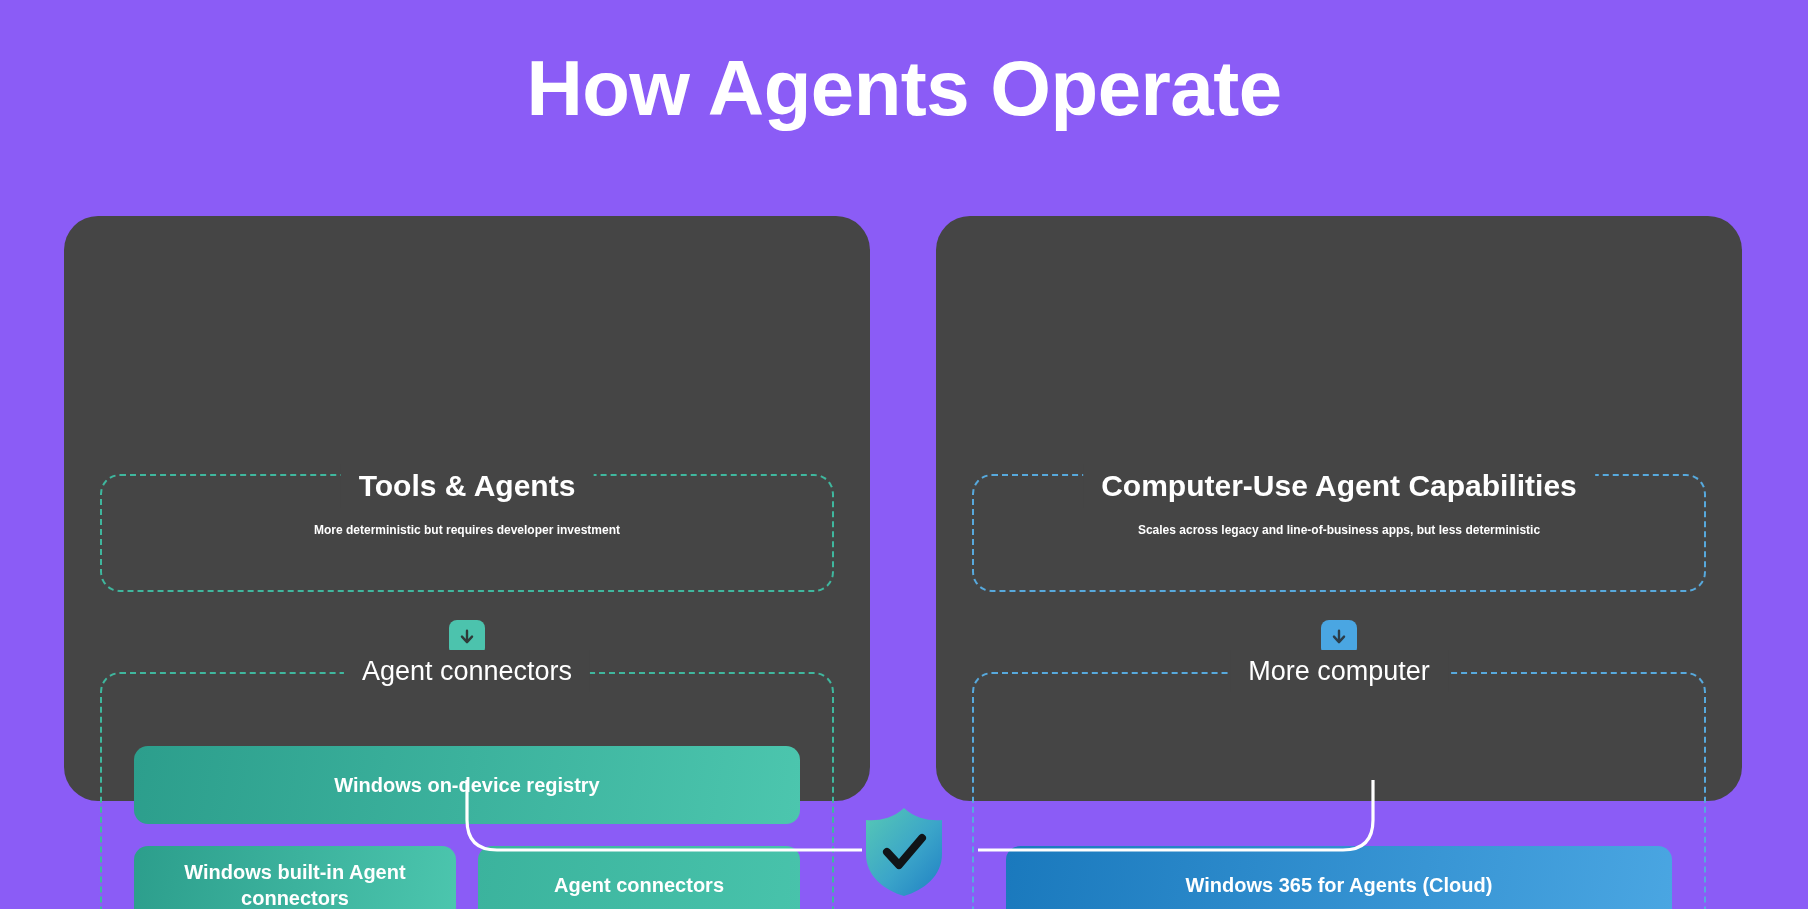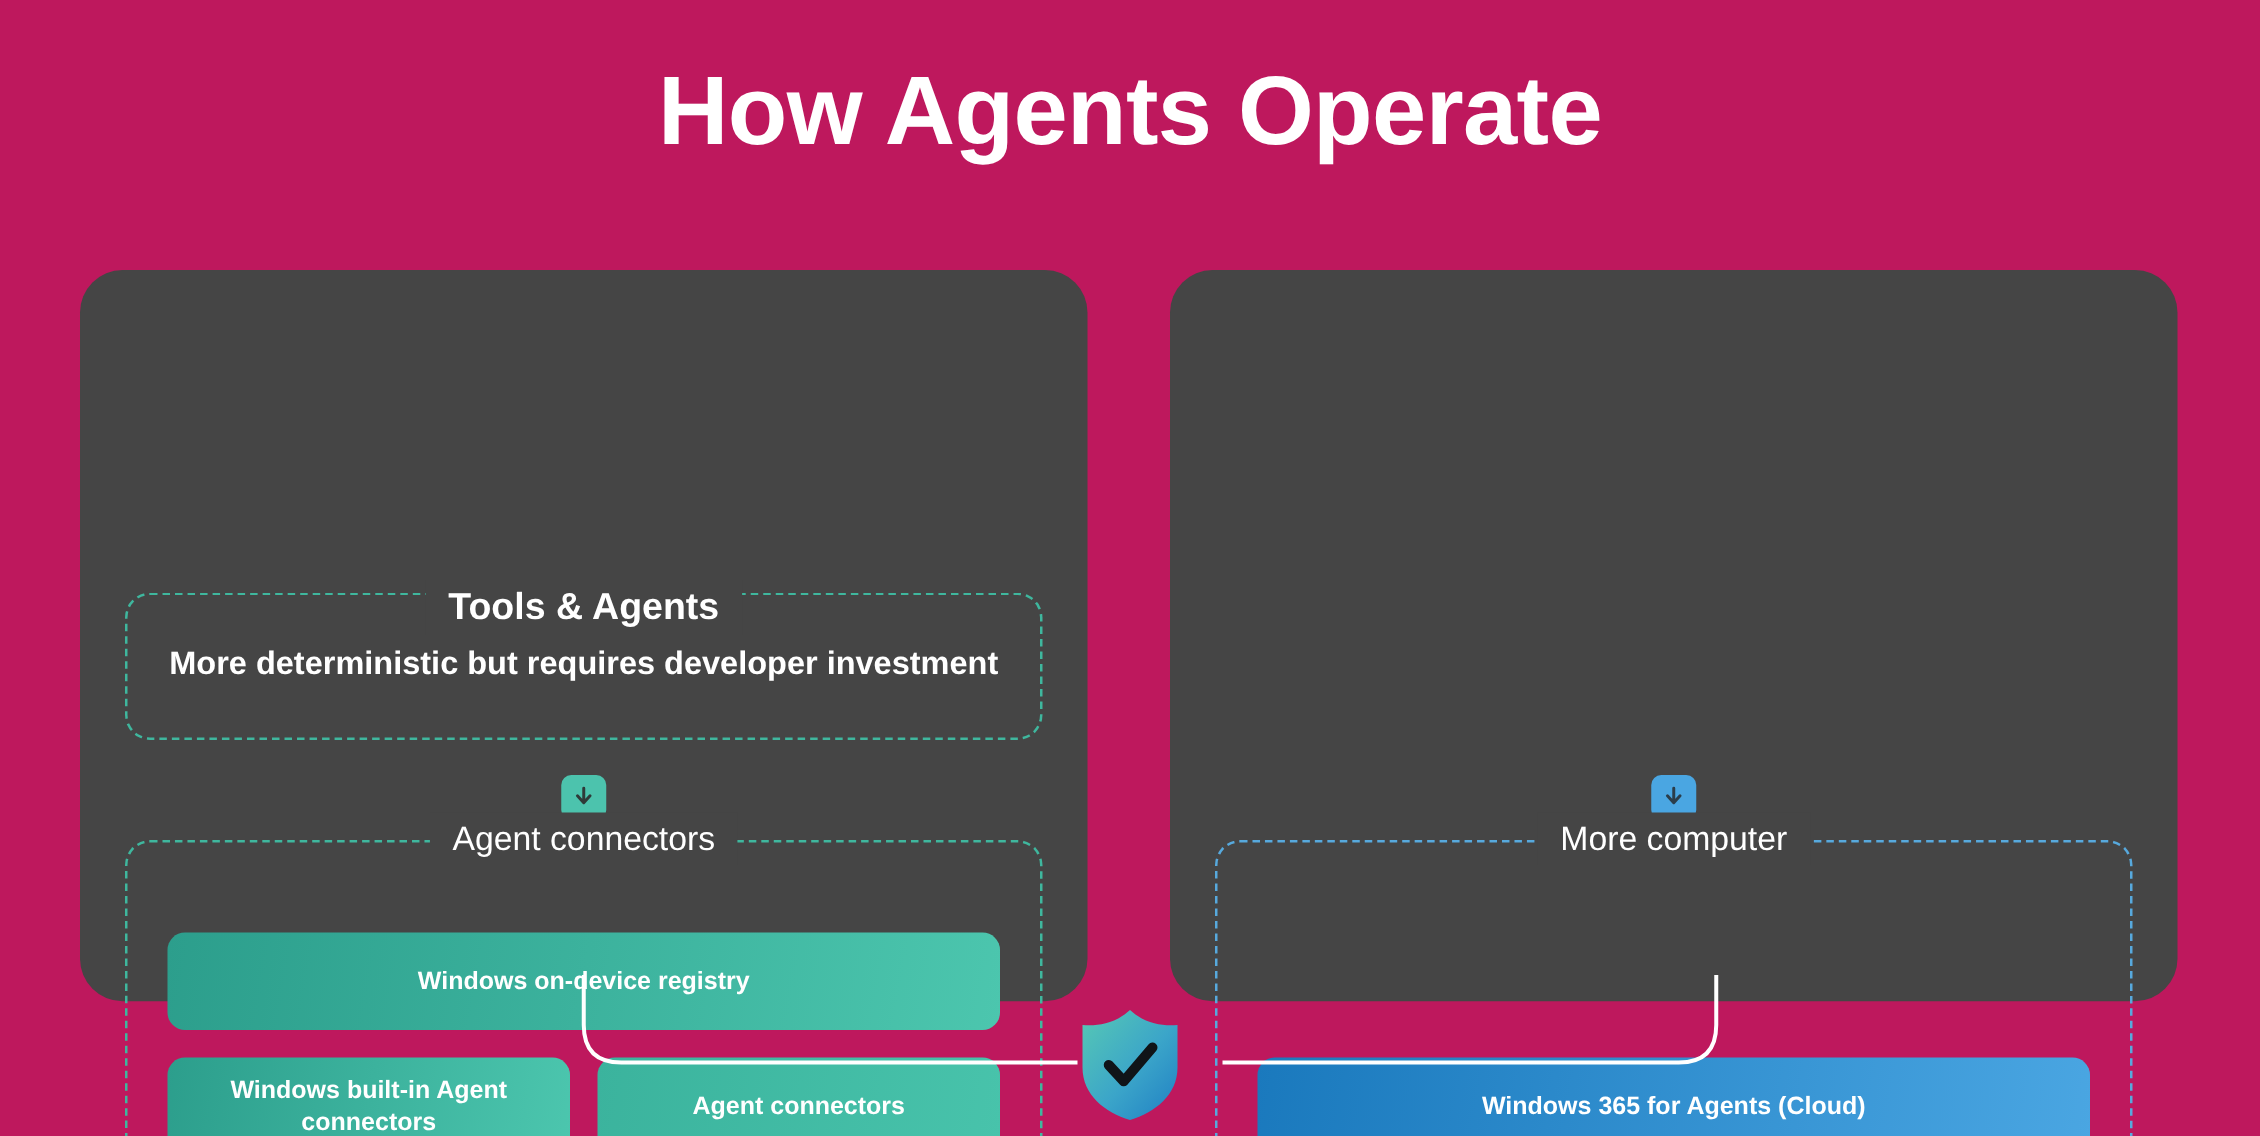--- a/index.html
+++ b/index.html
@@ -9,21 +9,21 @@
     height: 909px;
     background: #0d0d0d;
     font-family: "Liberation Sans", sans-serif;
     overflow: hidden;
   }
 
   #stage {
     position: relative;
     width: 1808px;
     height: 909px;
-    background: #be185d;
+    background: #8b5cf6;
   }
 
   
   #page-title {
     position: absolute;
     top: 40px;
     left: 0;
     width: 1808px;
     text-align: center;
     font-size: 78px;
@@ -83,21 +83,21 @@
     white-space: nowrap;
     margin-top: 12px;
   }
 
   .group-subtitle {
     position: absolute;
     left: 0;
     right: 0;
     top: 40px;
     text-align: center;
-    font-size: 26px;
+    font-size: 12px;
     line-height: 29px;
     font-weight: 700;
     color: #ffffff;
     padding: 0 30px;
   }
 
   .body-title {
     position: absolute;
     top: -24px;
     left: 50%;
@@ -197,20 +197,24 @@
 
       <div class="pill-row r2">
         <div class="pill teal">Windows built-in Agent connectors</div>
         <div class="pill teal2">Agent connectors</div>
       </div>
     </div>
   </div>
 
   <div class="panel" id="panel-right">
 
+    <div class="group blue group-header">
+      <div class="group-title">Computer-Use Agent Capabilities</div>
+      <div class="group-subtitle">Scales across legacy and line-of-business apps, but less deterministic</div>
+    </div>
 
     <div class="arrow-icon blue">
       <svg width="22" height="22" viewBox="0 0 24 24" aria-hidden="true">
         <path d="M12 4 L12 15 M12 16.5 L6.5 10.5 M12 16.5 L17.5 10.5" fill="none" stroke="#2b3d4a" stroke-width="2.6" stroke-linecap="round" stroke-linejoin="round"></path>
       </svg>
     </div>
 
     <div class="group blue group-body">
       <div class="body-title">More computer</div>
 

